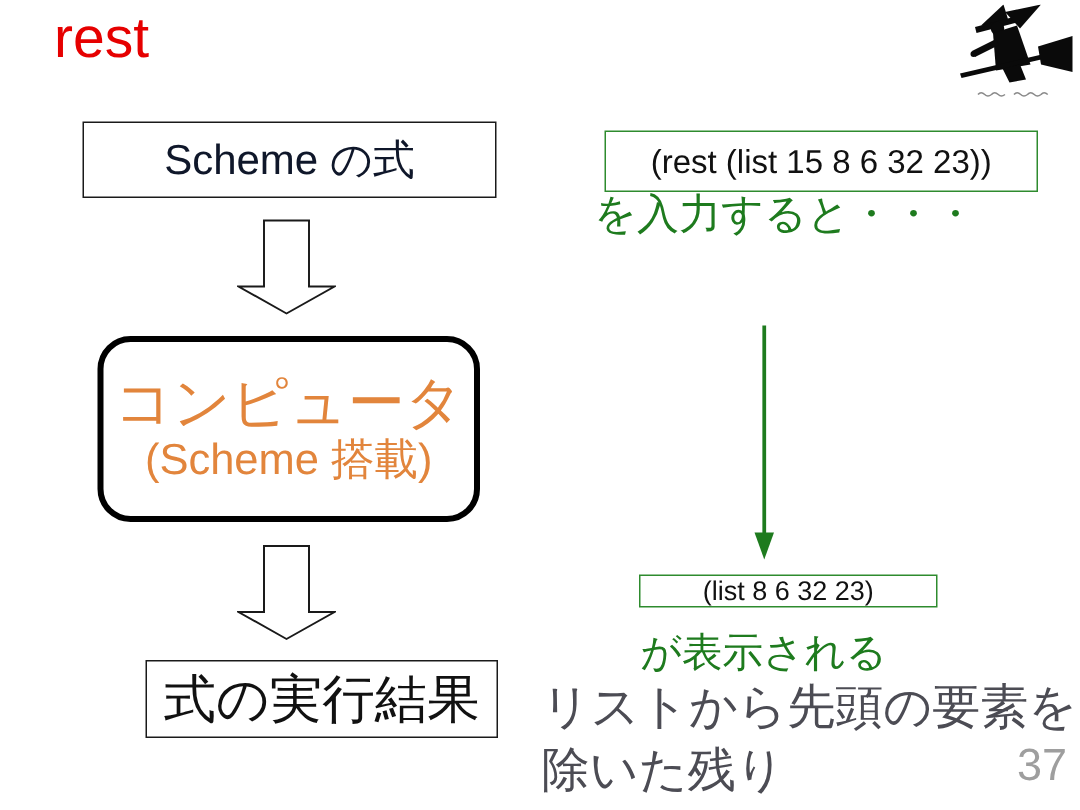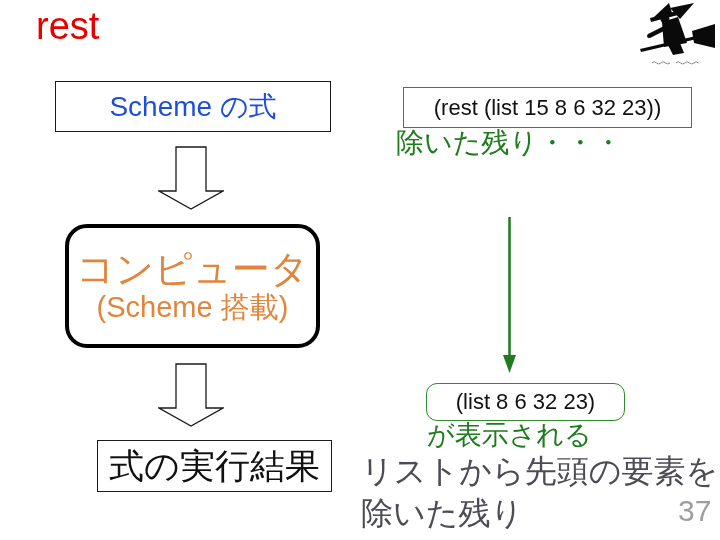--- a/index.html
+++ b/index.html
@@ -22,21 +22,21 @@
 
   .box {
     box-sizing: border-box;
     background: #ffffff;
     display: flex; align-items: center; justify-content: center;
     white-space: nowrap;
   }
   .box-scheme {
     left: 55px; top: 81px; width: 276px; height: 51px;
     border: 1px solid #1a1a1a;
-    font-size: 28px; color: #1d4ed8;
+    font-size: 28px; color: #0f172a;
   }
   .box-computer {
     left: 65px; top: 224px; width: 255px; height: 124px;
     border: 4px solid #000000; border-radius: 22px;
     flex-direction: column;
     color: var(--c-accent-orange);
   }
   .computer-title { font-size: 38px; line-height: 1.15; }
   .computer-sub   { font-size: 29px; line-height: 1.1; }
   .box-result {
@@ -44,22 +44,22 @@
     border: 1.5px solid #1a1a1a;
     font-size: 35px; color: #111111; margin-left: 20px;
   }
 
   .gbox { border: 1.5px solid var(--c-green-border); margin-left: 11px; }
   .box-input {
     left: 392px; top: 87px; width: 289px; height: 41px;
     font-size: 22px; color: #111111;
   }
   .box-output {
-    left: 415px; top: 383px; width: 199px; height: 38px;
-    font-size: 22px; color: #111111; border-radius: 11px;
+    left: 415px; top: 383px; width: 199px; height: 22px;
+    font-size: 18px; color: #111111;
   }
 
   .caption-input {
     left: 396px; top: 124px;
     font-size: 28px; color: var(--c-green-text);
     white-space: nowrap;
   }
   .caption-output {
     left: 427px; top: 417px;
     font-size: 27px; color: var(--c-green-text);
@@ -117,21 +117,21 @@
   </svg>
 
   <div class="abs box box-result">
     <span>式の実行結果</span>
   </div>
 
   <div class="abs box gbox box-input">
     <span>(rest (list 15 8 6 32 23))</span>
   </div>
 
-  <div class="abs caption-input">除いた残り・・・</div>
+  <div class="abs caption-input">を入力すると・・・</div>
 
   <svg class="abs" style="left:501px; top:216px;" width="17" height="158" viewBox="0 0 17 158" aria-hidden="true">
     <line x1="8.5" y1="1" x2="8.5" y2="141" stroke="#1e7b1e" stroke-width="2.5"></line>
     <polygon points="2,139 15,139 8.5,157" fill="#1e7b1e"></polygon>
   </svg>
 
   <div class="abs box gbox box-output">
     <span>(list 8 6 32 23)</span>
   </div>
 

